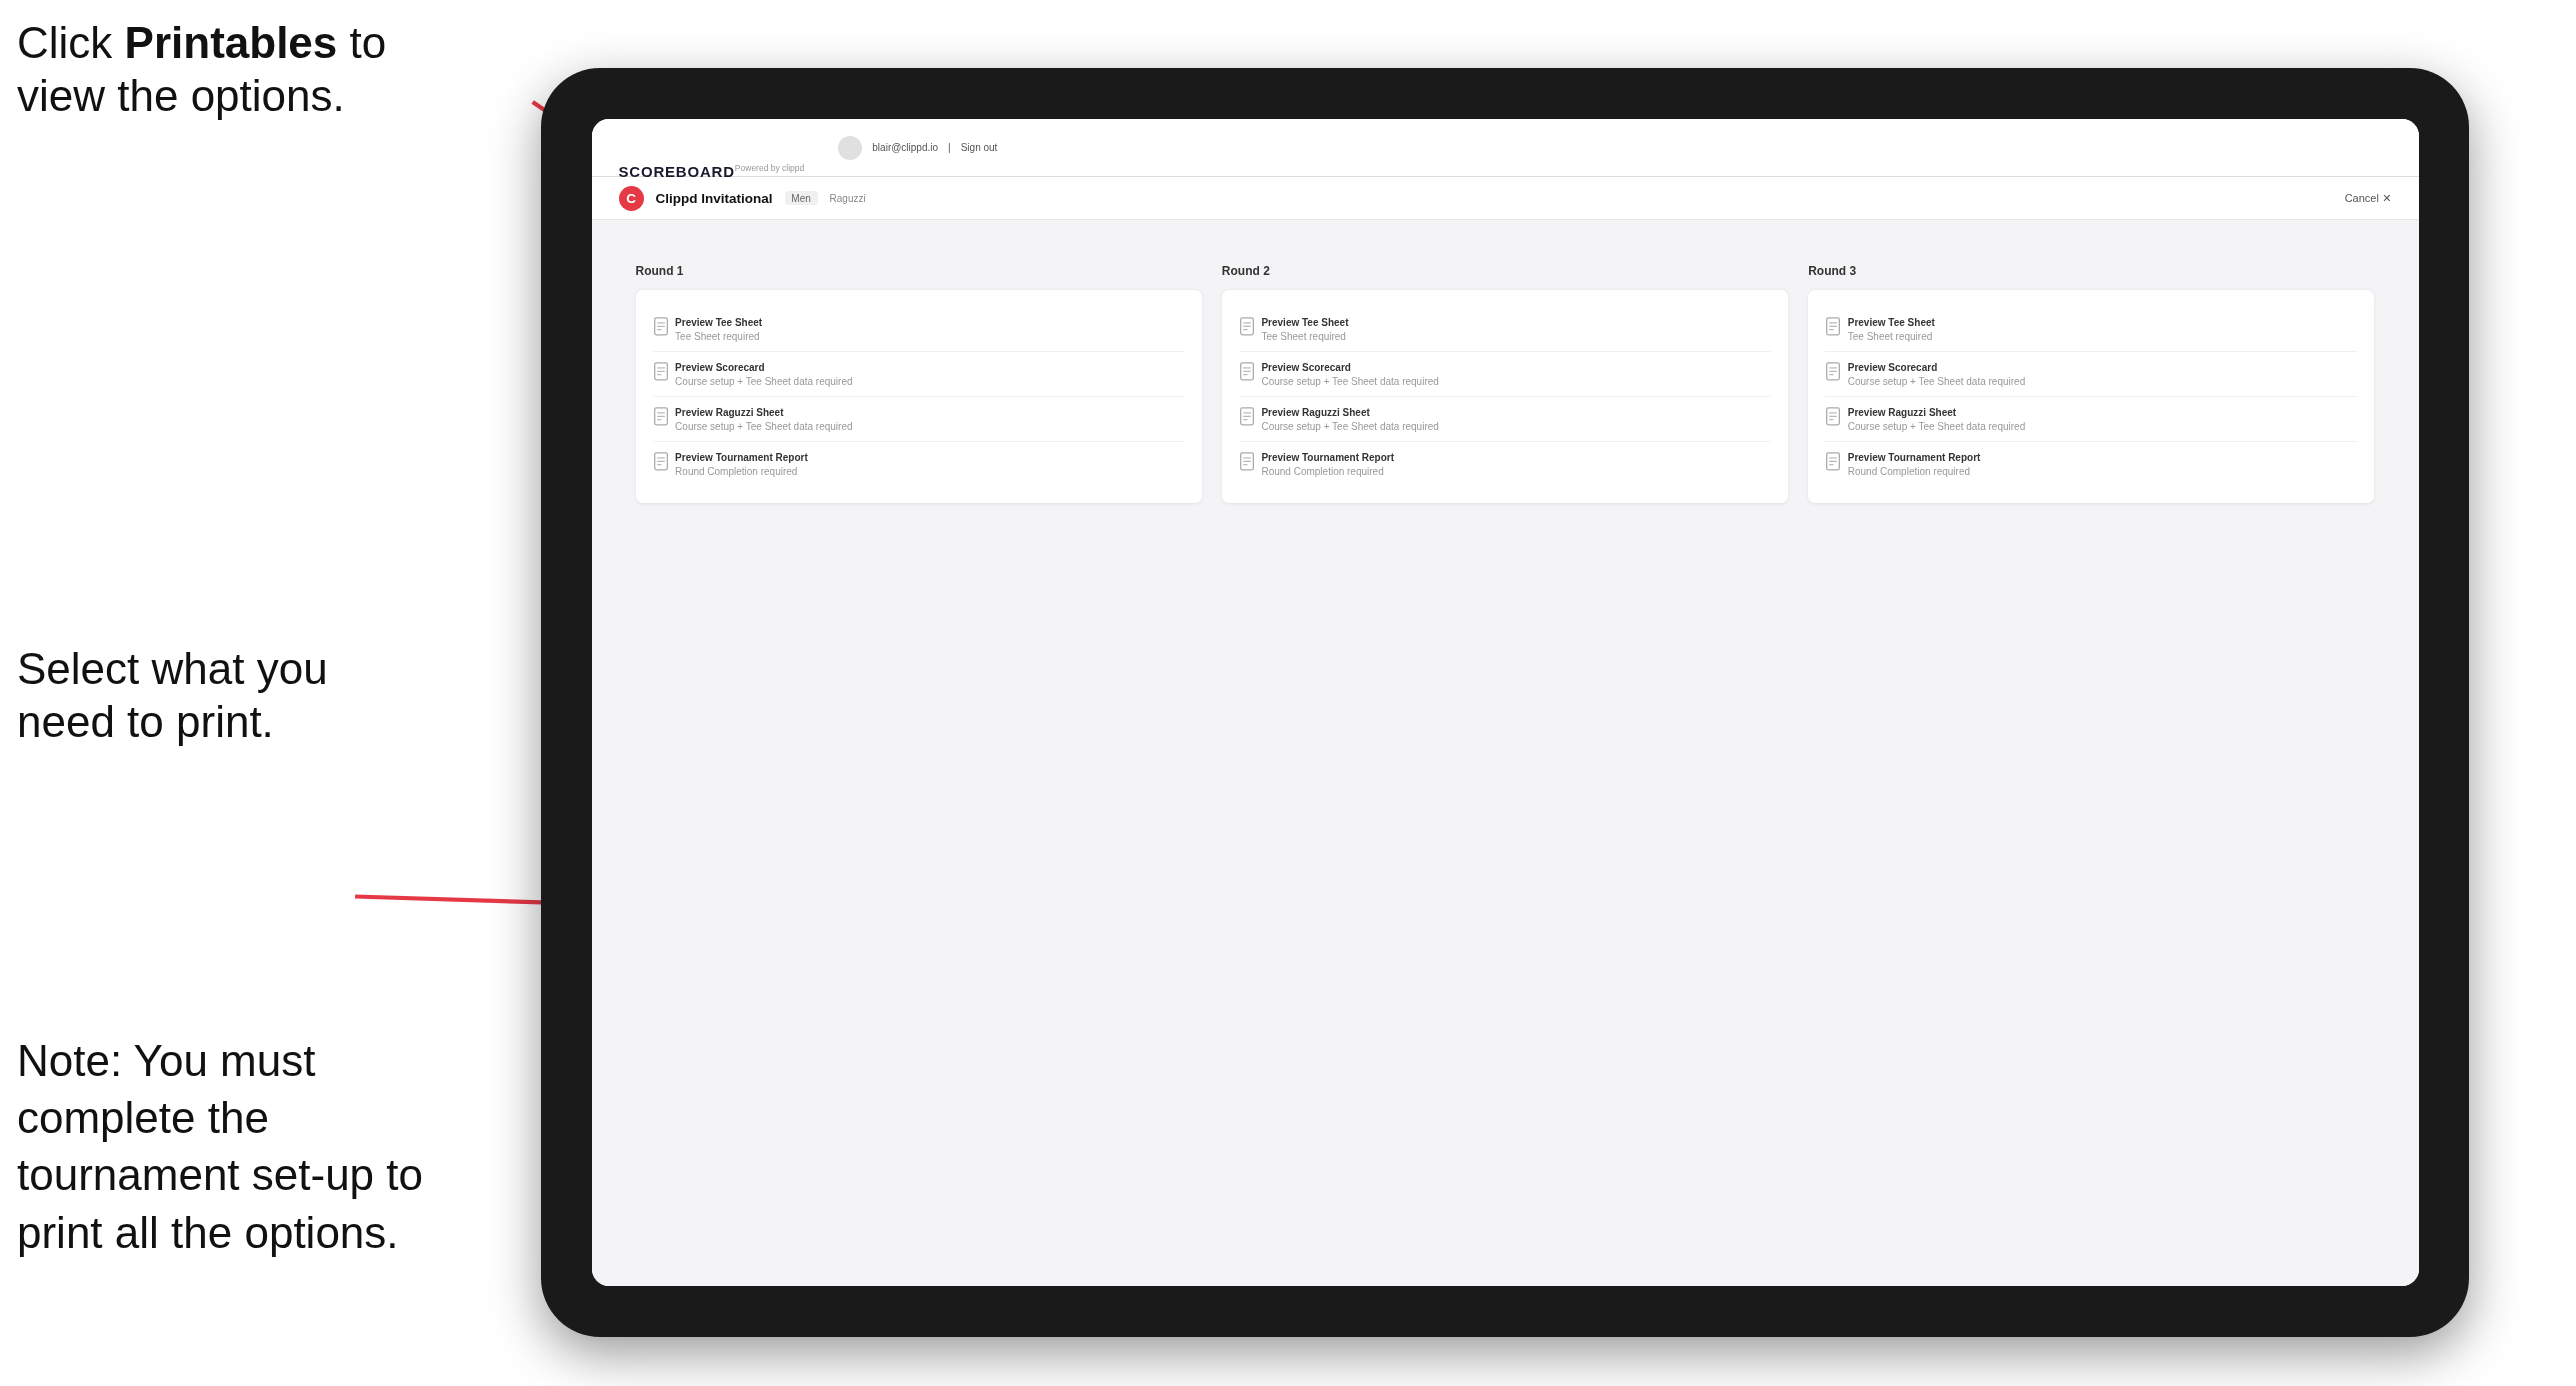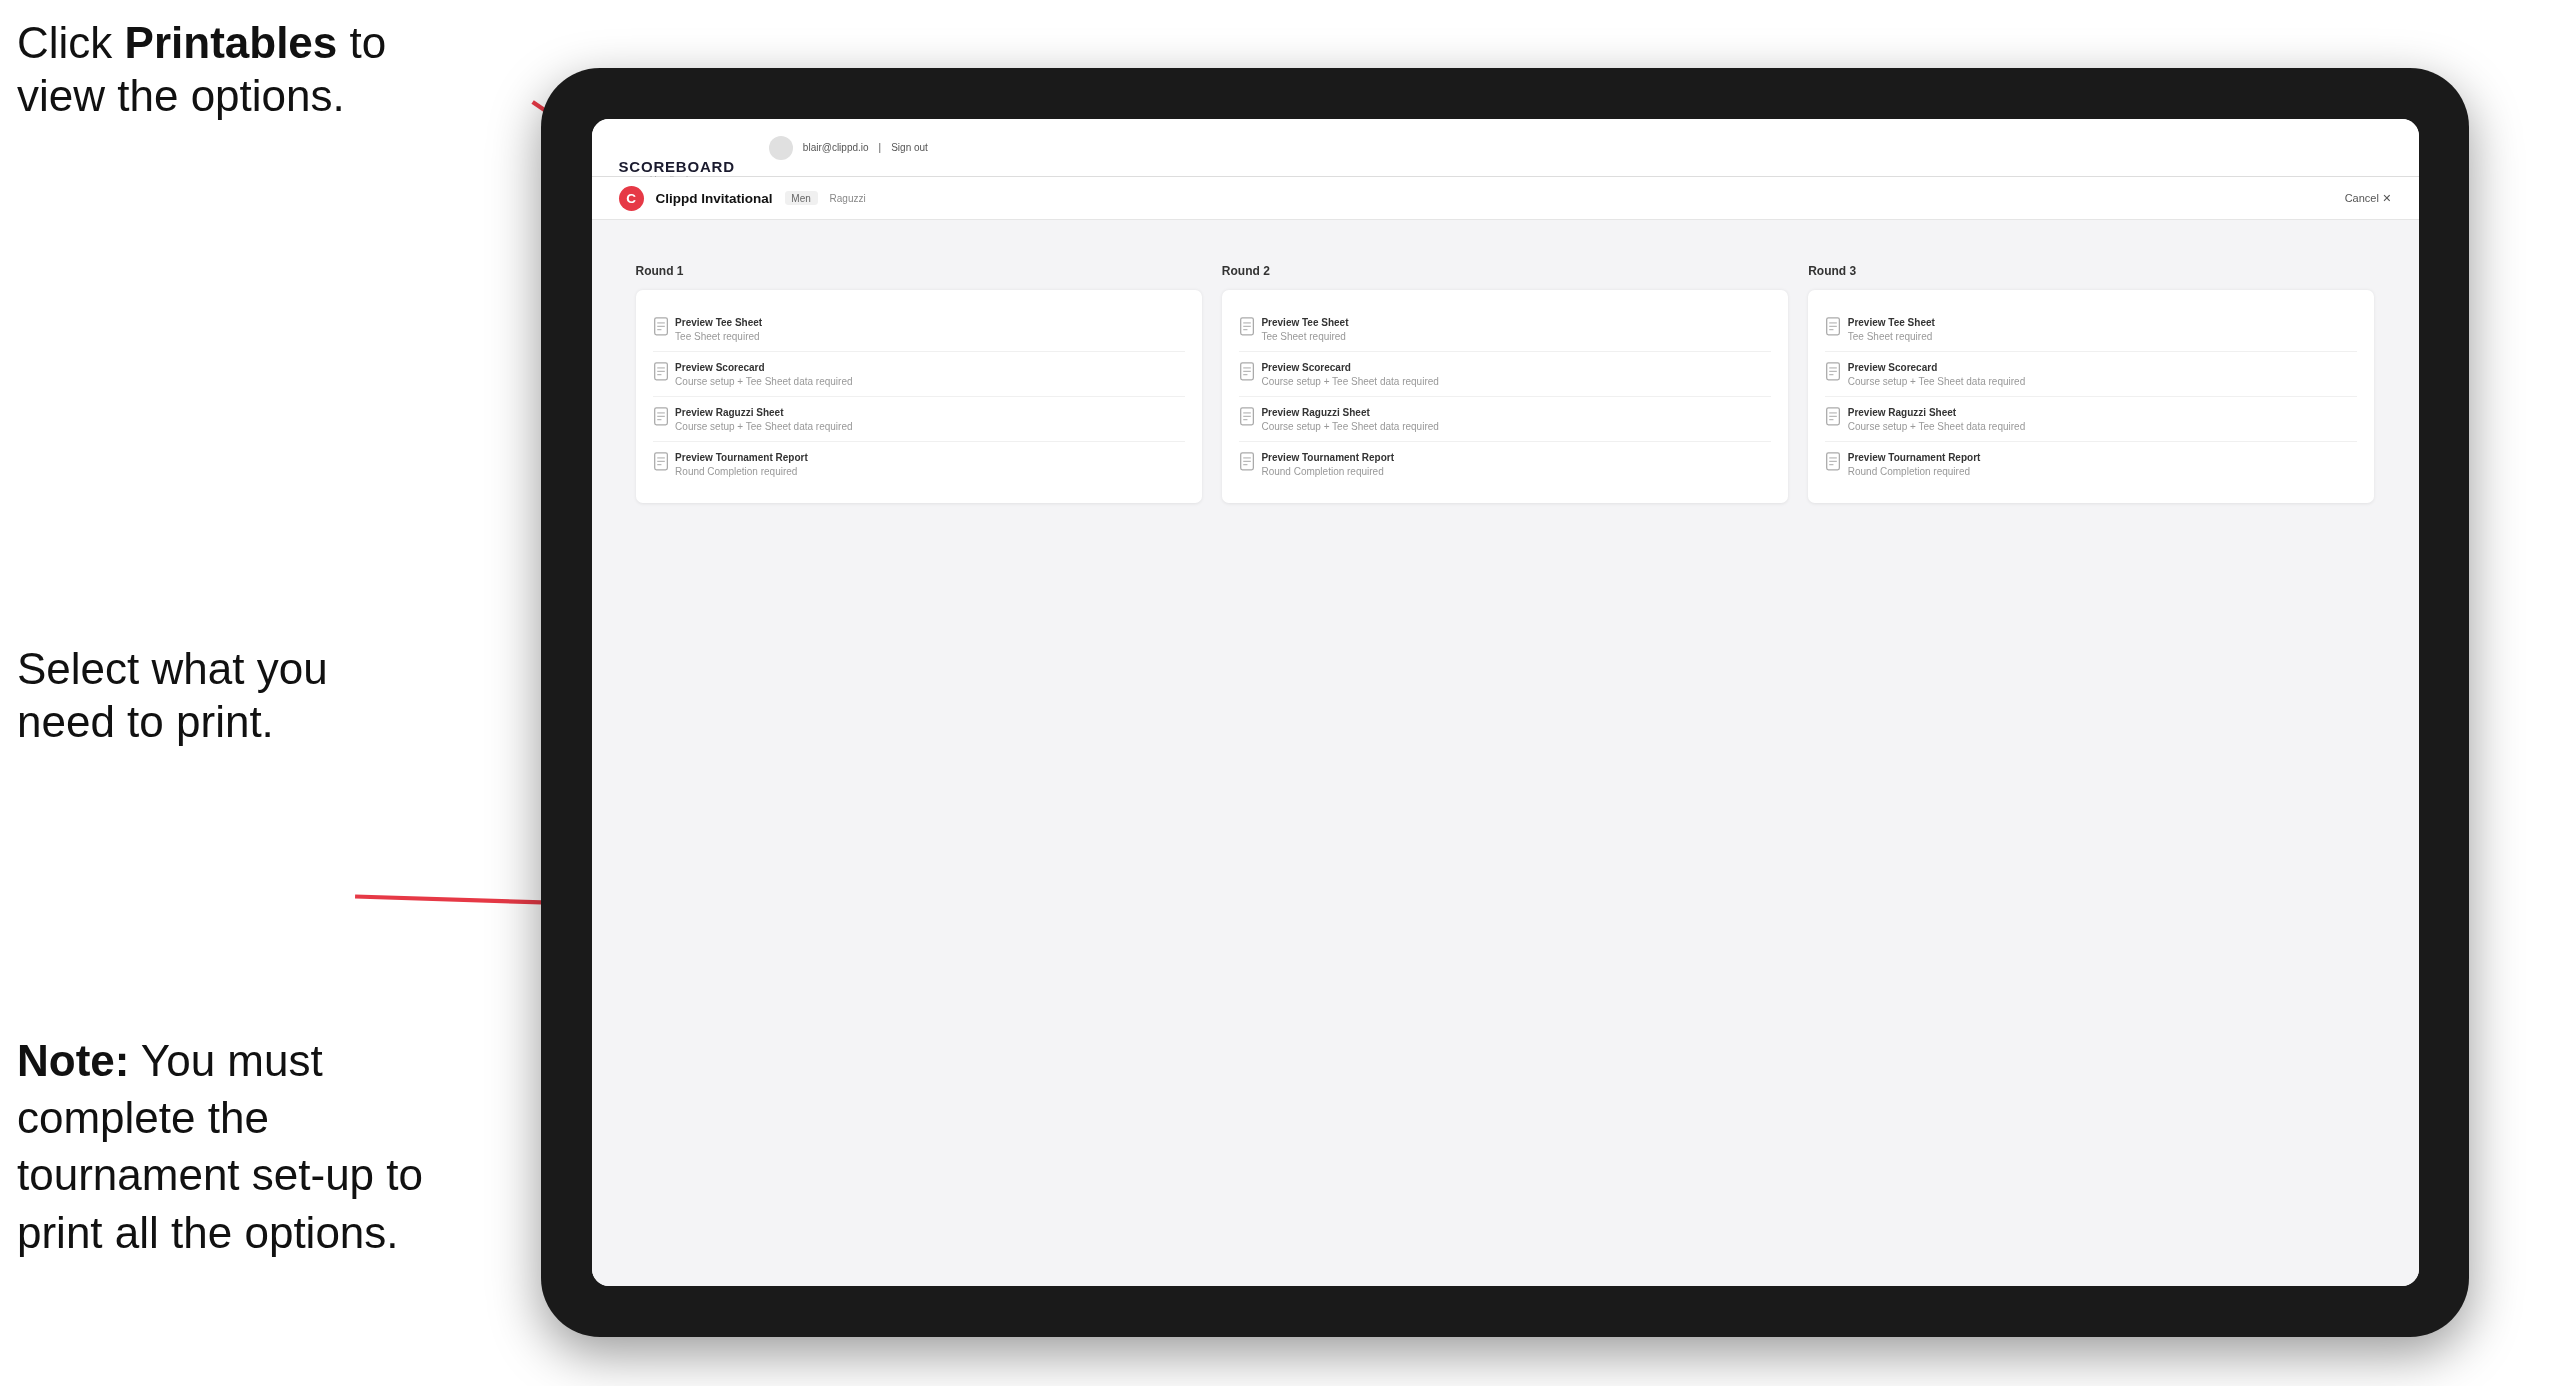--- a/index.html
+++ b/index.html
@@ -36,21 +36,21 @@
 
     .annotation-bottom {
       position: absolute;
       top: 1032px;
       left: 17px;
       font-size: 44px;
       line-height: 1.3;
       color: #111;
       width: 457px;
     }
-    .annotation-bottom strong { font-weight: 700; }
+    .annotation-bottom strong { font-weight: 400; }
 
     
     .tablet {
       position: absolute;
       top: 68px;
       left: 541px;
       width: 1928px;
       height: 1269px;
       background: #1a1a1a;
       border-radius: 59px;
@@ -76,21 +76,21 @@
       border-bottom: 0.8px solid #ddd;
       padding: 0 27px;
       height: 58px;
       display: flex;
       align-items: center;
       flex-shrink: 0;
     }
 
     .scoreboard-brand {
       display: flex;
-      flex-direction: column;
+      flex-direction: row;
       margin-right: 34px;
       margin-top: 48px;
     }
     .scoreboard-brand .brand-title {
       font-size: 15px;
       font-weight: 800;
       letter-spacing: 0.8px;
       color: #1a1a2e;
     }
     .scoreboard-brand .brand-sub {

